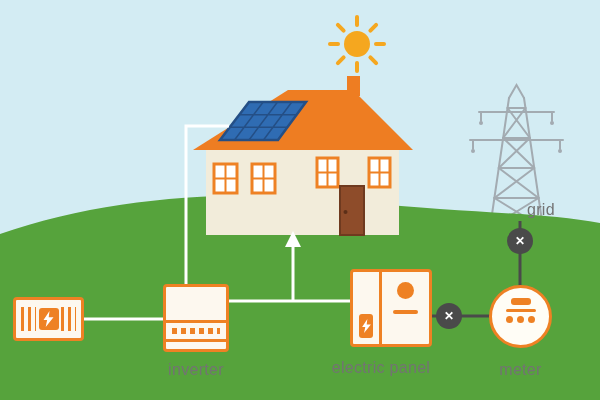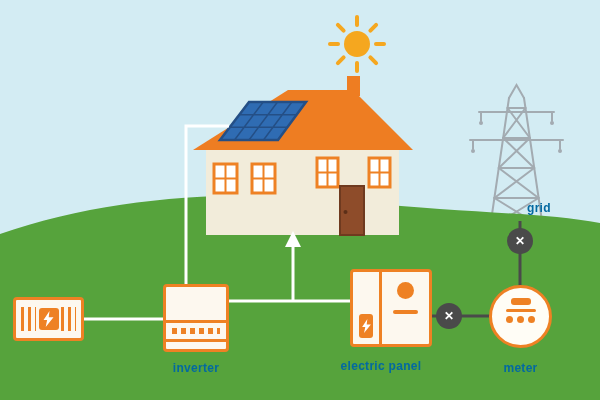--- a/index.html
+++ b/index.html
@@ -58,21 +58,21 @@
   .node {
     position:absolute; width:26px; height:26px; border-radius:50%;
     background:#4a4a4a; color:#ffffff; display:flex; align-items:center;
     justify-content:center; font-size:12px; font-weight:700; line-height:1;
   }
   .node-panel-meter { left:436px; top:303px; }
   .node-grid       { left:507px; top:228px; }
 
   
   .label {
-    position:absolute; font-size:12px; font-weight:700; color:#0369a1;
+    position:absolute; font-size:16px; font-weight:400; color:#737373;
     text-align:center; letter-spacing:0.3px;
   }
   .label-battery  { left:8px;   top:359px; width:80px; }
   .label-inverter { left:146px; top:361px; width:100px; }
   .label-panel    { left:310px; top:359px; width:142px; }
   .label-meter    { left:470px; top:361px; width:101px; }
   .label-grid     { left:527px; top:201px; width:60px; text-align:left; }
 </style>
 </head>
 <body>

